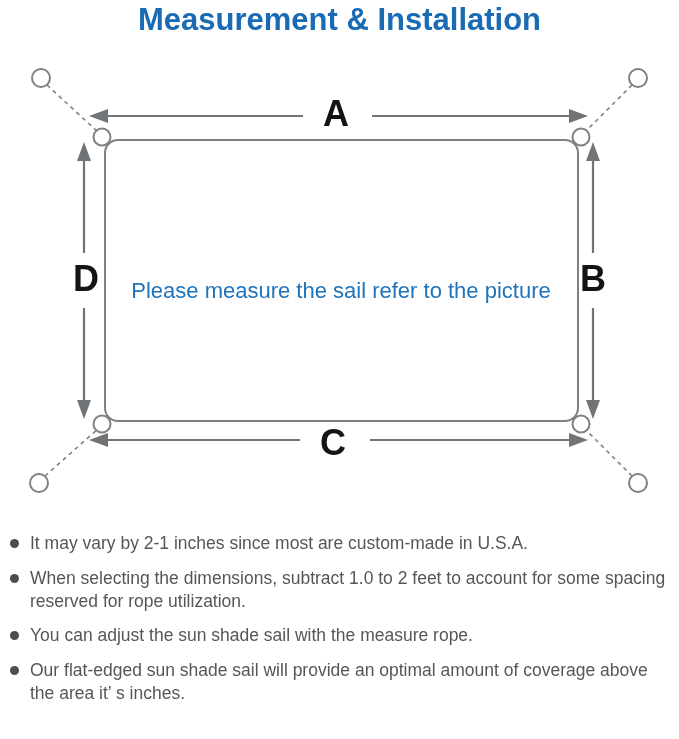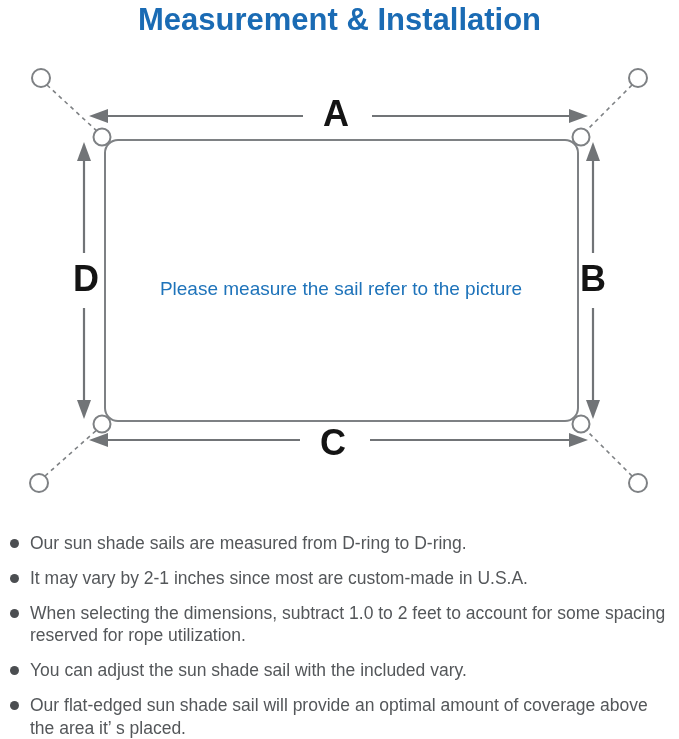--- a/index.html
+++ b/index.html
@@ -15,21 +15,21 @@
   .dim-label{
     position:absolute;transform:translate(-50%,-50%);
     font-size:36px;font-weight:700;color:#141414;line-height:1;
   }
   .center-title{
     position:absolute;left:341px;top:244px;transform:translateX(-50%);
     font-size:27px;font-weight:700;color:#1a6bb4;white-space:nowrap;
   }
   .center-subtitle{
     position:absolute;left:341px;top:278px;transform:translateX(-50%);
-    font-size:19px;font-weight:400;color:#1e73ba;white-space:nowrap;
+    font-size:22px;font-weight:400;color:#1e73ba;white-space:nowrap;
   }
   .notes{
     position:absolute;left:10px;top:532px;width:662px;
     list-style:none;margin:0;padding:0;
   }
   .note-item{
     display:flex;gap:11px;margin-bottom:12px;
     font-size:17.5px;line-height:1.3;color:#54575a;
   }
   .bullet-dot{
@@ -102,33 +102,29 @@
   <div class="dim-label" style="left:336px;top:114px;">A</div>
   <div class="dim-label" style="left:593px;top:279px;">B</div>
   <div class="dim-label" style="left:333px;top:443px;">C</div>
   <div class="dim-label" style="left:86px;top:279px;">D</div>
 
   <div class="center-subtitle">Please measure the sail refer to the picture</div>
 
   <ul class="notes">
     <li class="note-item">
       <span class="bullet-dot"></span>
-      <span class="note-text">Our sun shade sails are measured from D-ring to D-ring.</span>
-    </li>
-    <li class="note-item">
-      <span class="bullet-dot"></span>
       <span class="note-text">It may vary by 2-1 inches since most are custom-made in U.S.A.</span>
     </li>
     <li class="note-item">
       <span class="bullet-dot"></span>
       <span class="note-text">When selecting the dimensions, subtract 1.0 to 2 feet to account for some spacing reserved for rope utilization.</span>
     </li>
     <li class="note-item">
       <span class="bullet-dot"></span>
-      <span class="note-text">You can adjust the sun shade sail with the included vary.</span>
+      <span class="note-text">You can adjust the sun shade sail with the measure rope.</span>
     </li>
     <li class="note-item">
       <span class="bullet-dot"></span>
-      <span class="note-text">Our flat-edged sun shade sail will provide an optimal amount of coverage above the area it’ s placed.</span>
+      <span class="note-text">Our flat-edged sun shade sail will provide an optimal amount of coverage above the area it’ s inches.</span>
     </li>
   </ul>
 
 </div>
 
 </body></html>

